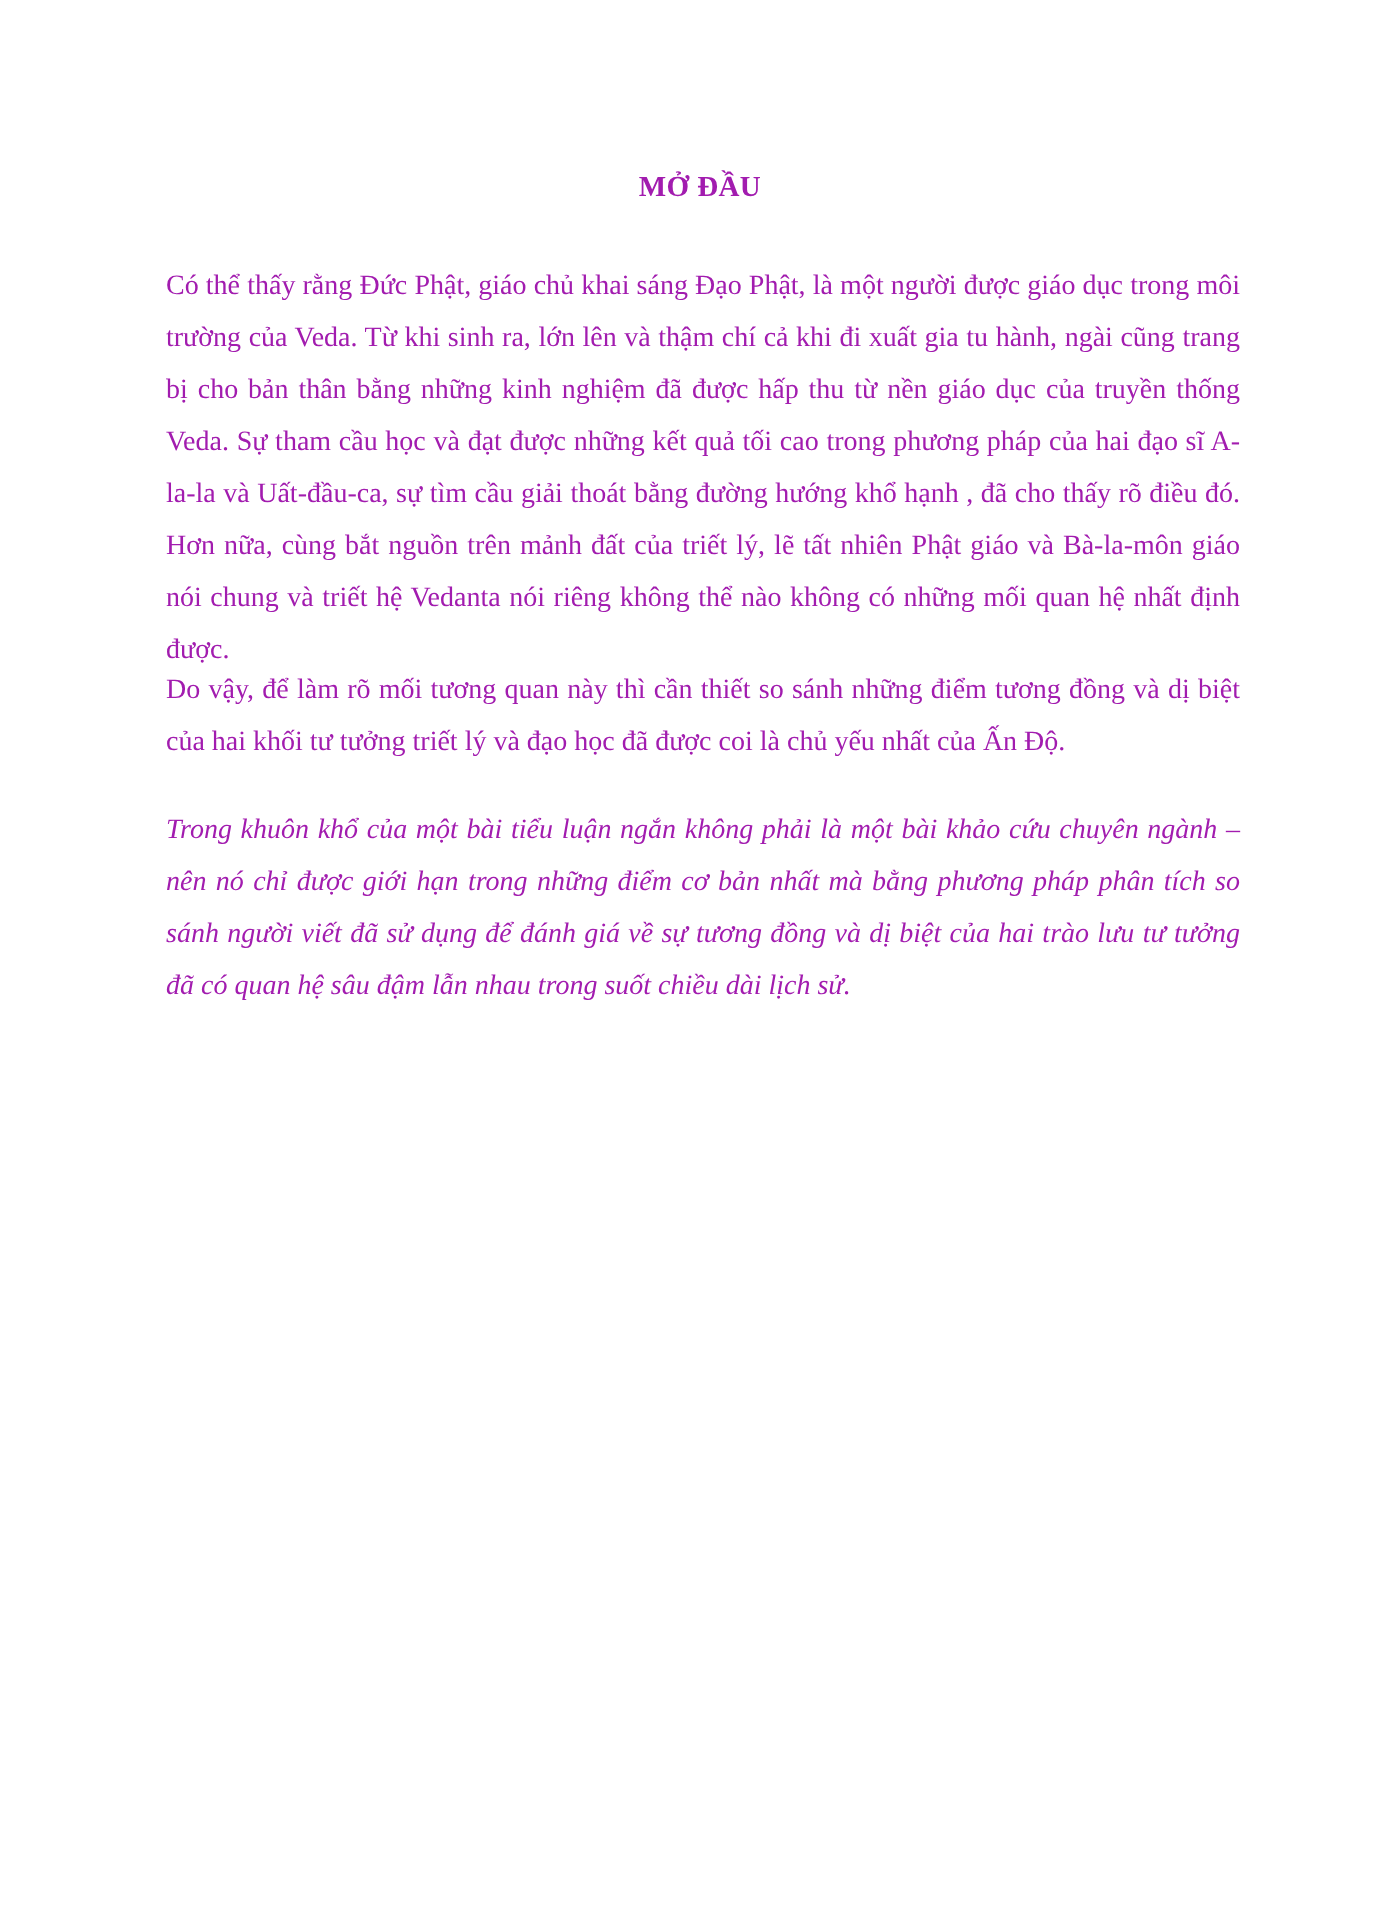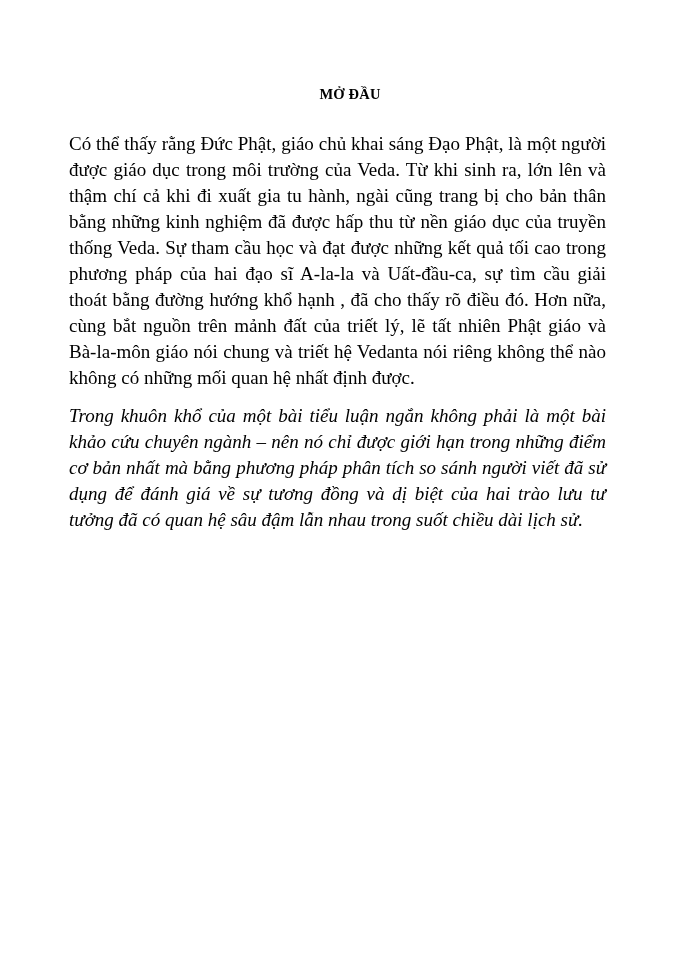--- a/index.html
+++ b/index.html
@@ -1,33 +1,34 @@
 <!DOCTYPE html>
 <html><head>
   <meta charset="utf-8">
   <style>
     html, body { margin: 0; padding: 0; background: #ffffff; }
     body { width: 700px; height: 960px; position: relative; overflow: hidden; }
     .page {
       position: absolute; left: 0; top: 0; width: 700px; height: 960px;
-      background: #ffffff; color: #000000;
+      background: #ffffff; color: #a21caf;
       font-family: "Liberation Serif", "DejaVu Serif", serif;
     }
     .title {
       position: absolute; left: 0; width: 700px; top: 86px;
       text-align: center; font-weight: bold; font-size: 14.5px; letter-spacing: 0.2px;
     }
     .para {
-      position: absolute; left: 69px; width: 537px;
-      font-size: 19px; line-height: 26px; text-align: justify; margin: 0;
+      position: absolute; left: 83px; width: 537px;
+      font-size: 14px; line-height: 26px; text-align: justify; margin: 0;
     }
     .p1 { top: 131px; }
     .p2 { top: 333px; }
     .p3 { top: 403px; font-style: italic; }
   </style>
 </head>
 <body>
 
 <div class="page">
   <div class="title">MỞ ĐẦU</div>
   <p class="para p1">Có thể thấy rằng Đức Phật, giáo chủ khai sáng Đạo Phật, là một người được giáo dục trong môi trường của Veda. Từ khi sinh ra, lớn lên và thậm chí cả khi đi xuất gia tu hành, ngài cũng trang bị cho bản thân bằng những kinh nghiệm đã được hấp thu từ nền giáo dục của truyền thống Veda. Sự tham cầu học và đạt được những kết quả tối cao trong phương pháp của hai đạo sĩ A-la-la và Uất-đầu-ca, sự tìm cầu giải thoát bằng đường hướng khổ hạnh , đã cho thấy rõ điều đó. Hơn nữa, cùng bắt nguồn trên mảnh đất của triết lý, lẽ tất nhiên Phật giáo và Bà-la-môn giáo nói chung và triết hệ Vedanta nói riêng không thể nào không có những mối quan hệ nhất định được.</p>
+  <p class="para p2">Do vậy, để làm rõ mối tương quan này thì cần thiết so sánh những điểm tương đồng và dị biệt của hai khối tư tưởng triết lý và đạo học đã được coi là chủ yếu nhất của Ấn Độ.</p>
   <p class="para p3">Trong khuôn khổ của một bài tiểu luận ngắn không phải là một bài khảo cứu chuyên ngành – nên nó chỉ được giới hạn trong những điểm cơ bản nhất mà bằng phương pháp phân tích so sánh người viết đã sử dụng để đánh giá về sự tương đồng và dị biệt của hai trào lưu tư tưởng đã có quan hệ sâu đậm lẫn nhau trong suốt chiều dài lịch sử.</p>
 </div>
 
 </body></html>

